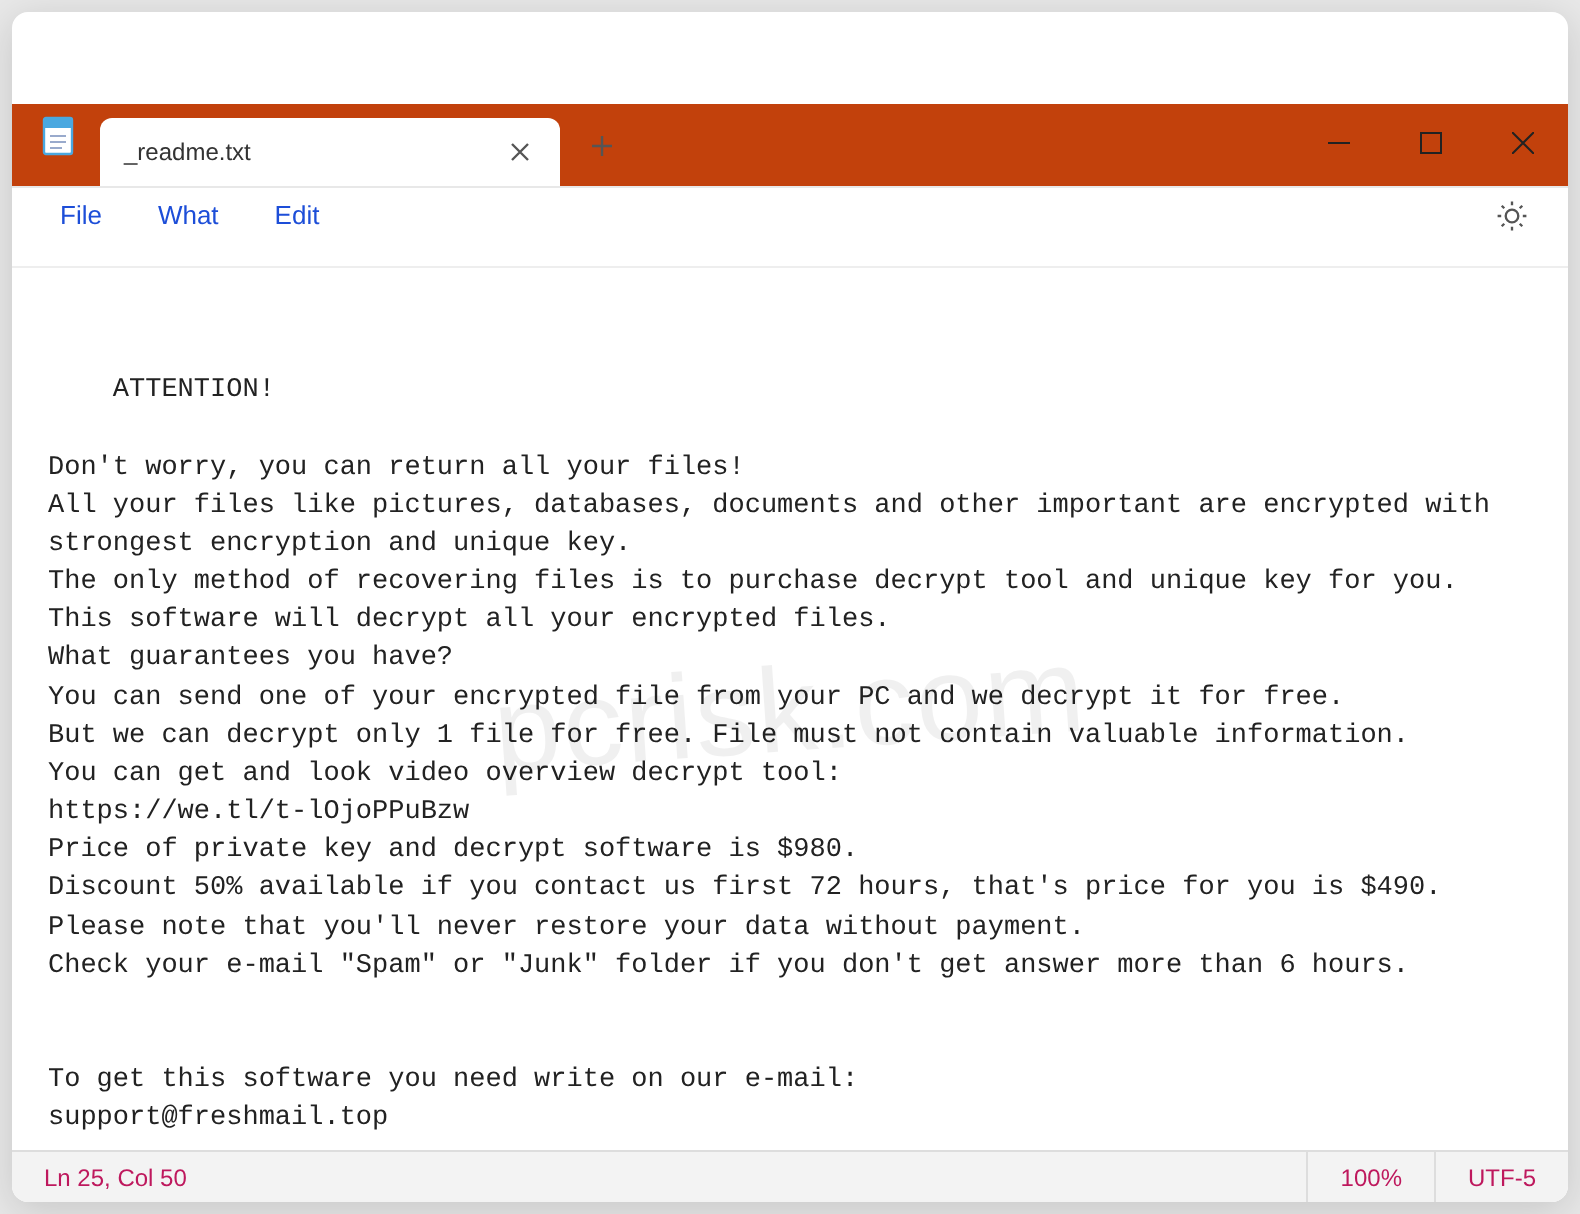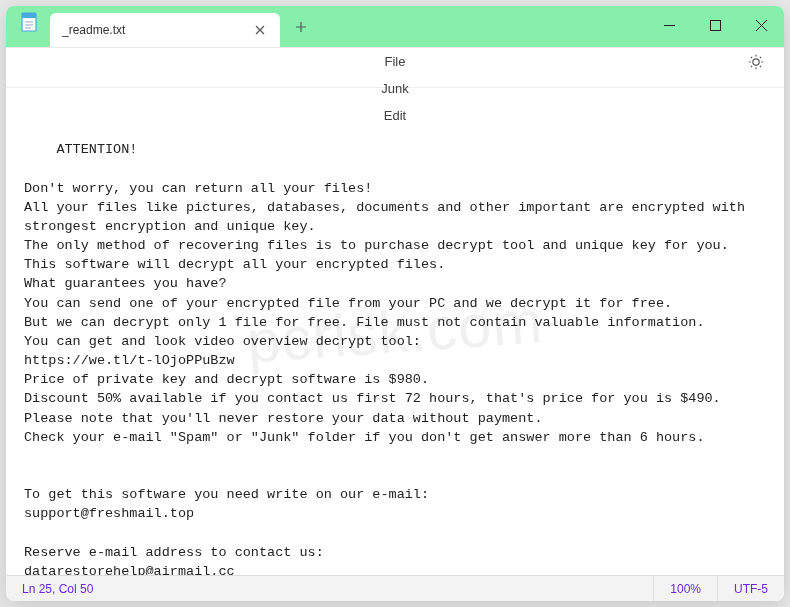--- a/index.html
+++ b/index.html
@@ -16,25 +16,26 @@
       top: 6px; left: 6px; right: 6px; bottom: 6px;
       background: #fff;
       border-radius: 8px;
       box-shadow: 0 4px 20px rgba(0,0,0,0.15);
       display: flex;
       flex-direction: column;
       overflow: hidden;
     }
     .titlebar {
       height: 42px;
-      background: #86efac;
+      background: #c2410c;
       display: flex;
       align-items: flex-end;
       border-bottom: 1px solid #e8e8e8;
       position: relative;
+      margin-top: 46px;
     }
     .app-icon {
       width: 20px; height: 20px;
       margin: 0 10px 10px 14px;
       align-self: center;
     }
     .tab {
       background: #fff;
       border-radius: 6px 6px 0 0;
       height: 34px;
@@ -68,27 +69,26 @@
     }
     .win-btn {
       width: 46px; height: 38px;
       display: flex; align-items: center; justify-content: center;
       color: #222; cursor: pointer;
     }
     .win-btn svg { width: 11px; height: 11px; }
     .menubar {
       height: 40px;
       display: flex;
-      align-items: center;
+      align-items: flex-start;
       padding: 0 10px;
       border-bottom: 1px solid #eee;
       font-size: 13px;
-      color: #404040;
-      position: relative;
-      flex-direction: column;
+      color: #1d4ed8;
+      position: relative;
     }
     .menu-item {
       padding: 6px 14px;
       border-radius: 4px;
       cursor: pointer;
     }
     .settings-btn {
       position: absolute;
       right: 14px;
       width: 28px; height: 28px;
@@ -119,21 +119,21 @@
       pointer-events: none;
       user-select: none;
     }
     .statusbar {
       height: 26px;
       background: #f3f3f3;
       border-top: 1px solid #ddd;
       display: flex;
       align-items: center;
       font-size: 12px;
-      color: #6d28d9;
+      color: #be185d;
     }
     .status-cell {
       padding: 0 16px;
       border-right: 1px solid #ddd;
       height: 100%;
       display: flex;
       align-items: center;
     }
     .status-left { flex: 1; border-right: 1px solid #ddd; padding: 0 16px; height:100%; display:flex; align-items:center;}
   </style>
@@ -179,21 +179,21 @@
       <div class="win-btn">
         <svg viewBox="0 0 11 11">
             <path d="M0 0 L11 11 M11 0 L0 11" stroke="#222" stroke-width="1"></path>
           </svg>
       </div>
     </div>
   </div>
 
   <div class="menubar">
     <div class="menu-item">File</div>
-    <div class="menu-item">Junk</div>
+    <div class="menu-item">What</div>
     <div class="menu-item">Edit</div>
     <div class="settings-btn">
       <svg viewBox="0 0 20 20" width="18" height="18">
           <path fill="none" stroke="#555" stroke-width="1.3" d="M10 6.5a3.5 3.5 0 100 7 3.5 3.5 0 000-7z M10 2v2 M10 16v2 M2 10h2 M16 10h2 M4.3 4.3l1.4 1.4 M14.3 14.3l1.4 1.4 M15.7 4.3l-1.4 1.4 M5.7 14.3l-1.4 1.4"></path>
         </svg>
     </div>
   </div>
 
   <div class="content">
     <div class="watermark">pcrisk.com</div>

